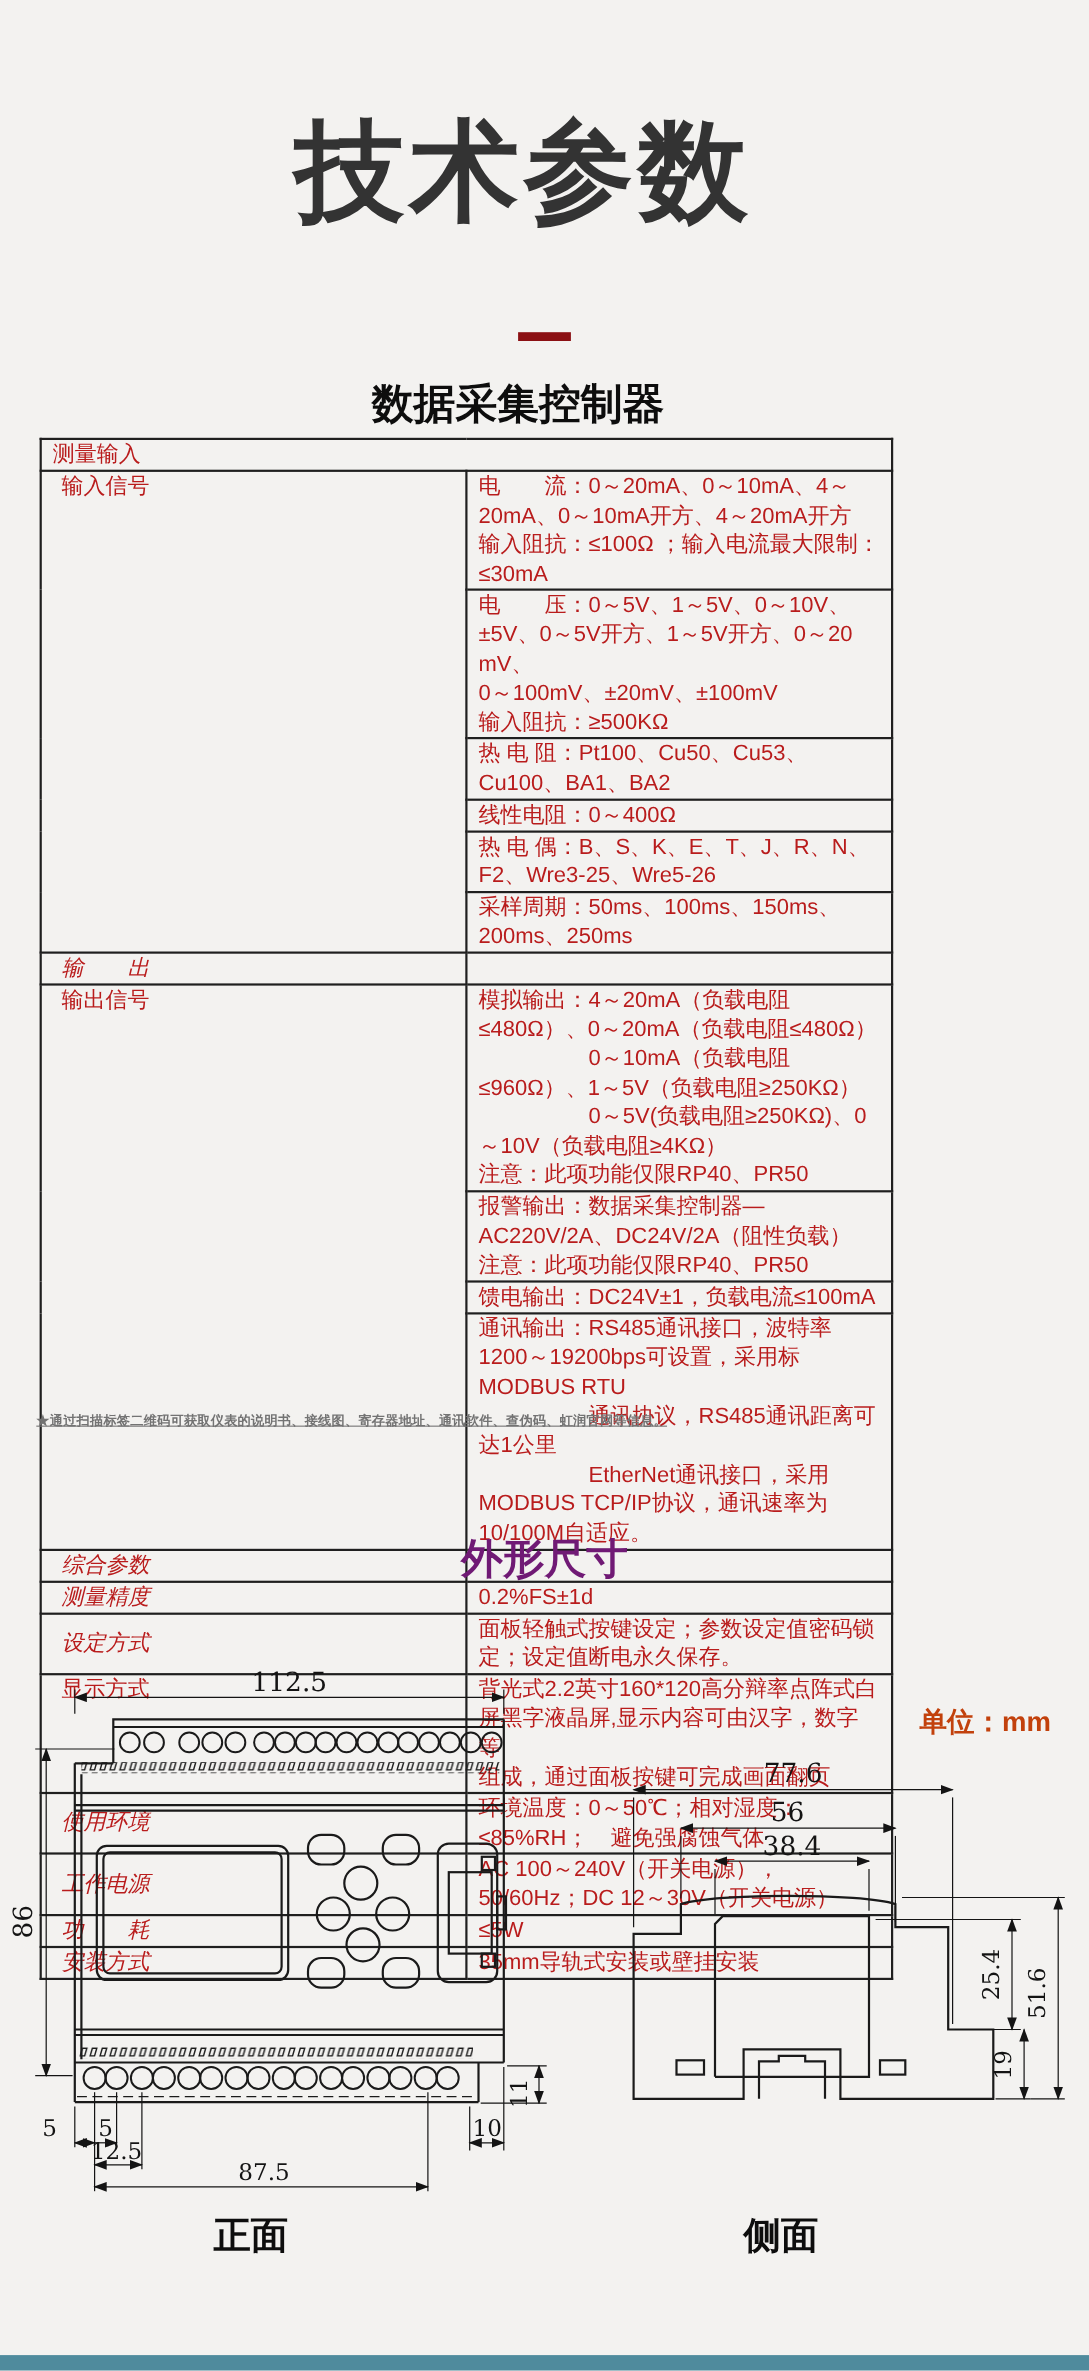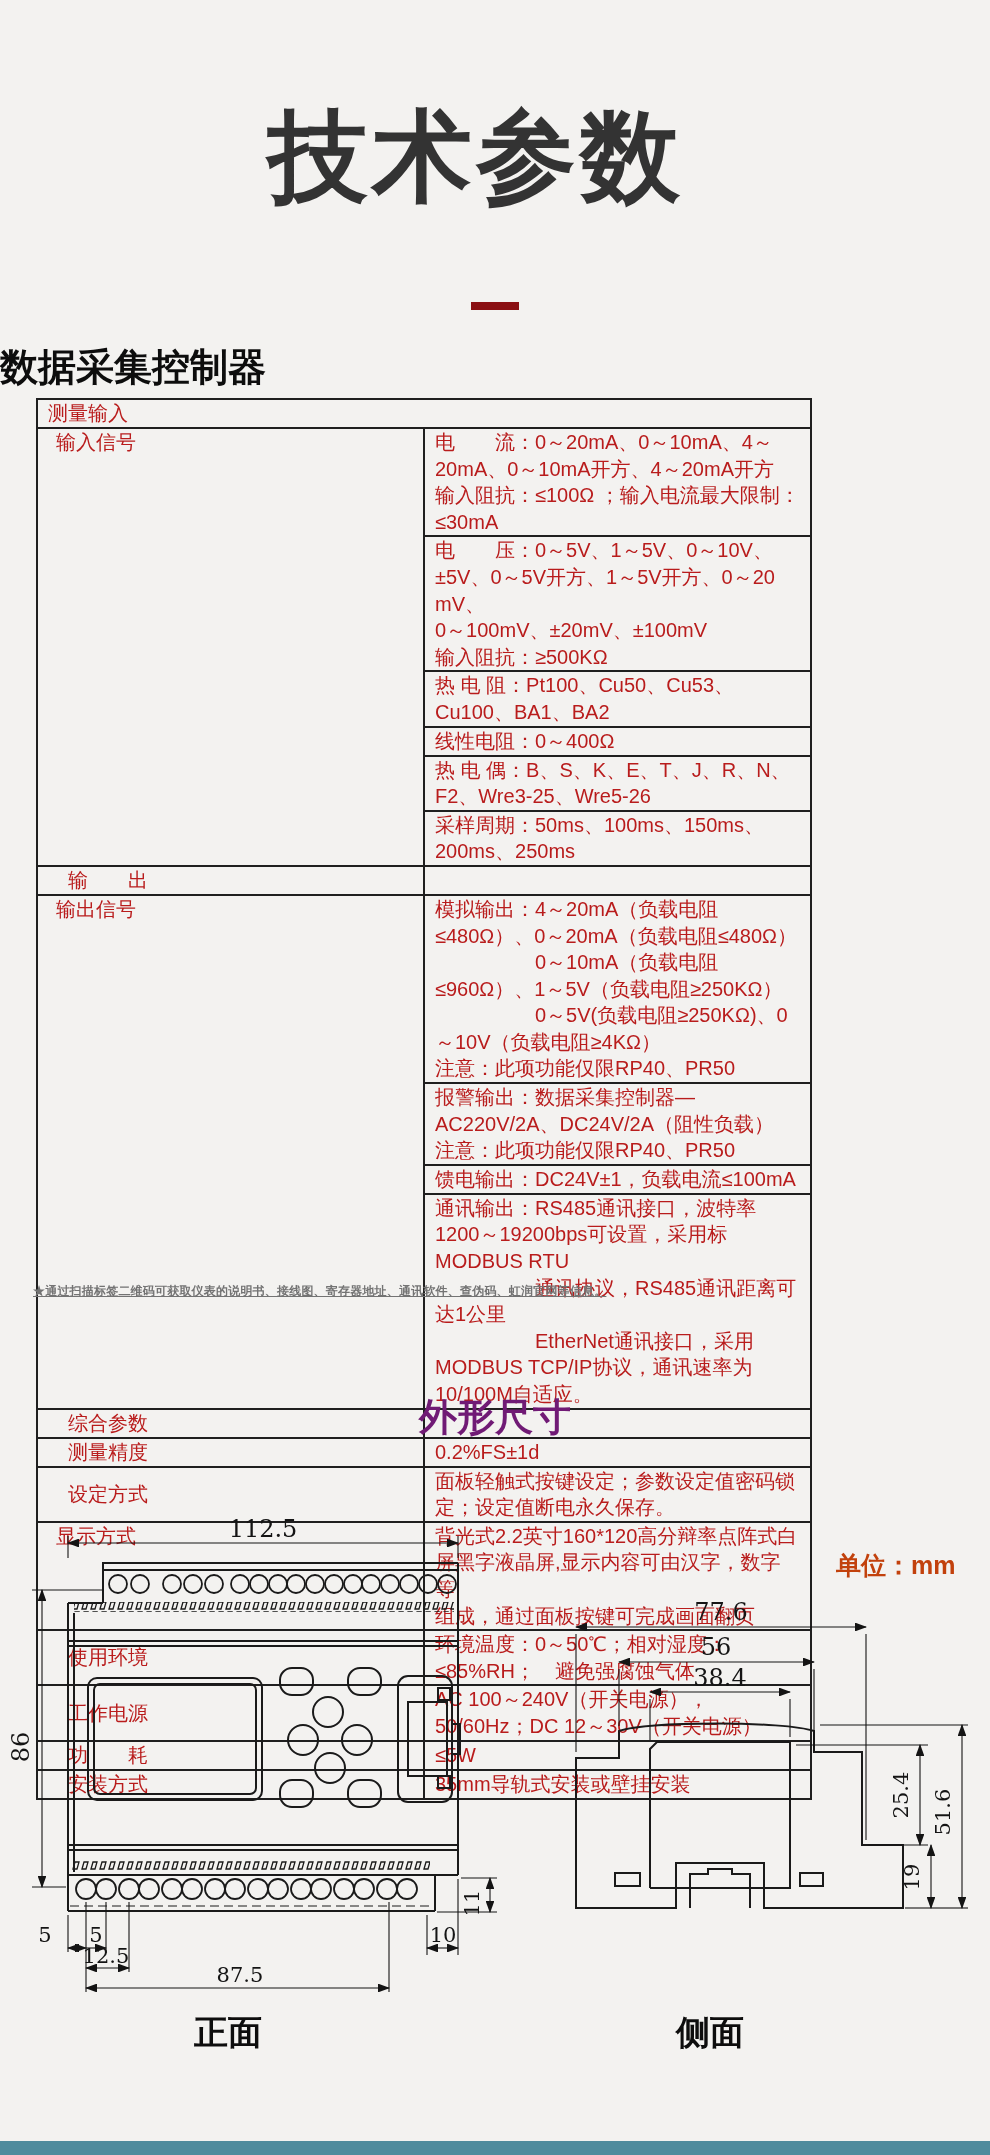--- a/index.html
+++ b/index.html
@@ -2,34 +2,34 @@
 <html><head>
 <meta charset="utf-8">
 <style>
   html,body{margin:0;padding:0;}
   body{width:990px;height:2155px;position:relative;background:#f3f2f0;
        font-family:"Liberation Sans",sans-serif;color:#1c1c1c;overflow:hidden;}
   .abs{position:absolute;}
   .page-title{left:0;top:106px;width:952px;text-align:center;font-size:100px;font-weight:900;
               color:#333;letter-spacing:4px;line-height:1;}
   .red-dash{left:471px;top:302px;width:48px;height:8px;background:#8b1013;}
-  .sub-title{left:0;top:342px;width:942px;font-size:38px;font-weight:700;color:#0d0d0d;}
+  .sub-title{left:0;top:342px;width:942px;text-align:center;font-size:38px;font-weight:700;color:#0d0d0d;}
   .sec-title{left:0;top:1392px;width:990px;text-align:center;font-size:38px;font-weight:700;color:#701a75;}
   .note{left:33px;top:1283px;width:930px;font-size:12px;font-weight:700;color:#737373;letter-spacing:0.2px;text-decoration:underline;}
   .unit{left:836px;top:1549px;font-size:25px;font-weight:700;color:#c2410c;}
   .view-label{top:2010px;font-size:34px;font-weight:700;color:#0d0d0d;}
   .front-label{left:148px;width:160px;text-align:center;}
   .side-label{left:630px;width:160px;text-align:center;}
   .footer-bar{left:0;top:2141px;width:990px;height:14px;background:#4f8b9d;}
 
   table.spec{position:absolute;left:36px;top:398px;width:776px;border-collapse:collapse;
              table-layout:fixed;font-size:20px;line-height:26.6px;color:#b91c1c;}
   table.spec td{border:2px solid #1f1f1f;padding:0 10px;vertical-align:middle;}
   table.spec td.lbl{width:131px;padding-left:18px;vertical-align:top;margin-left:24px;}
-  table.spec td.lblm{width:131px;padding-left:30px;}
+  table.spec td.lblm{width:131px;padding-left:18px;font-style:italic;}
   table.spec td.pre{white-space:pre-line;}
   table.spec td.tall{height:88px;vertical-align:top;}
   table.spec tr.h1 td{height:27px;}
 
   svg text.dim{font-family:"DejaVu Serif",serif;font-size:24px;fill:#141414;text-anchor:middle;}
   svg text.dims{font-family:"DejaVu Serif",serif;font-size:21px;fill:#141414;text-anchor:middle;}
 </style>
 </head>
 <body>
 

